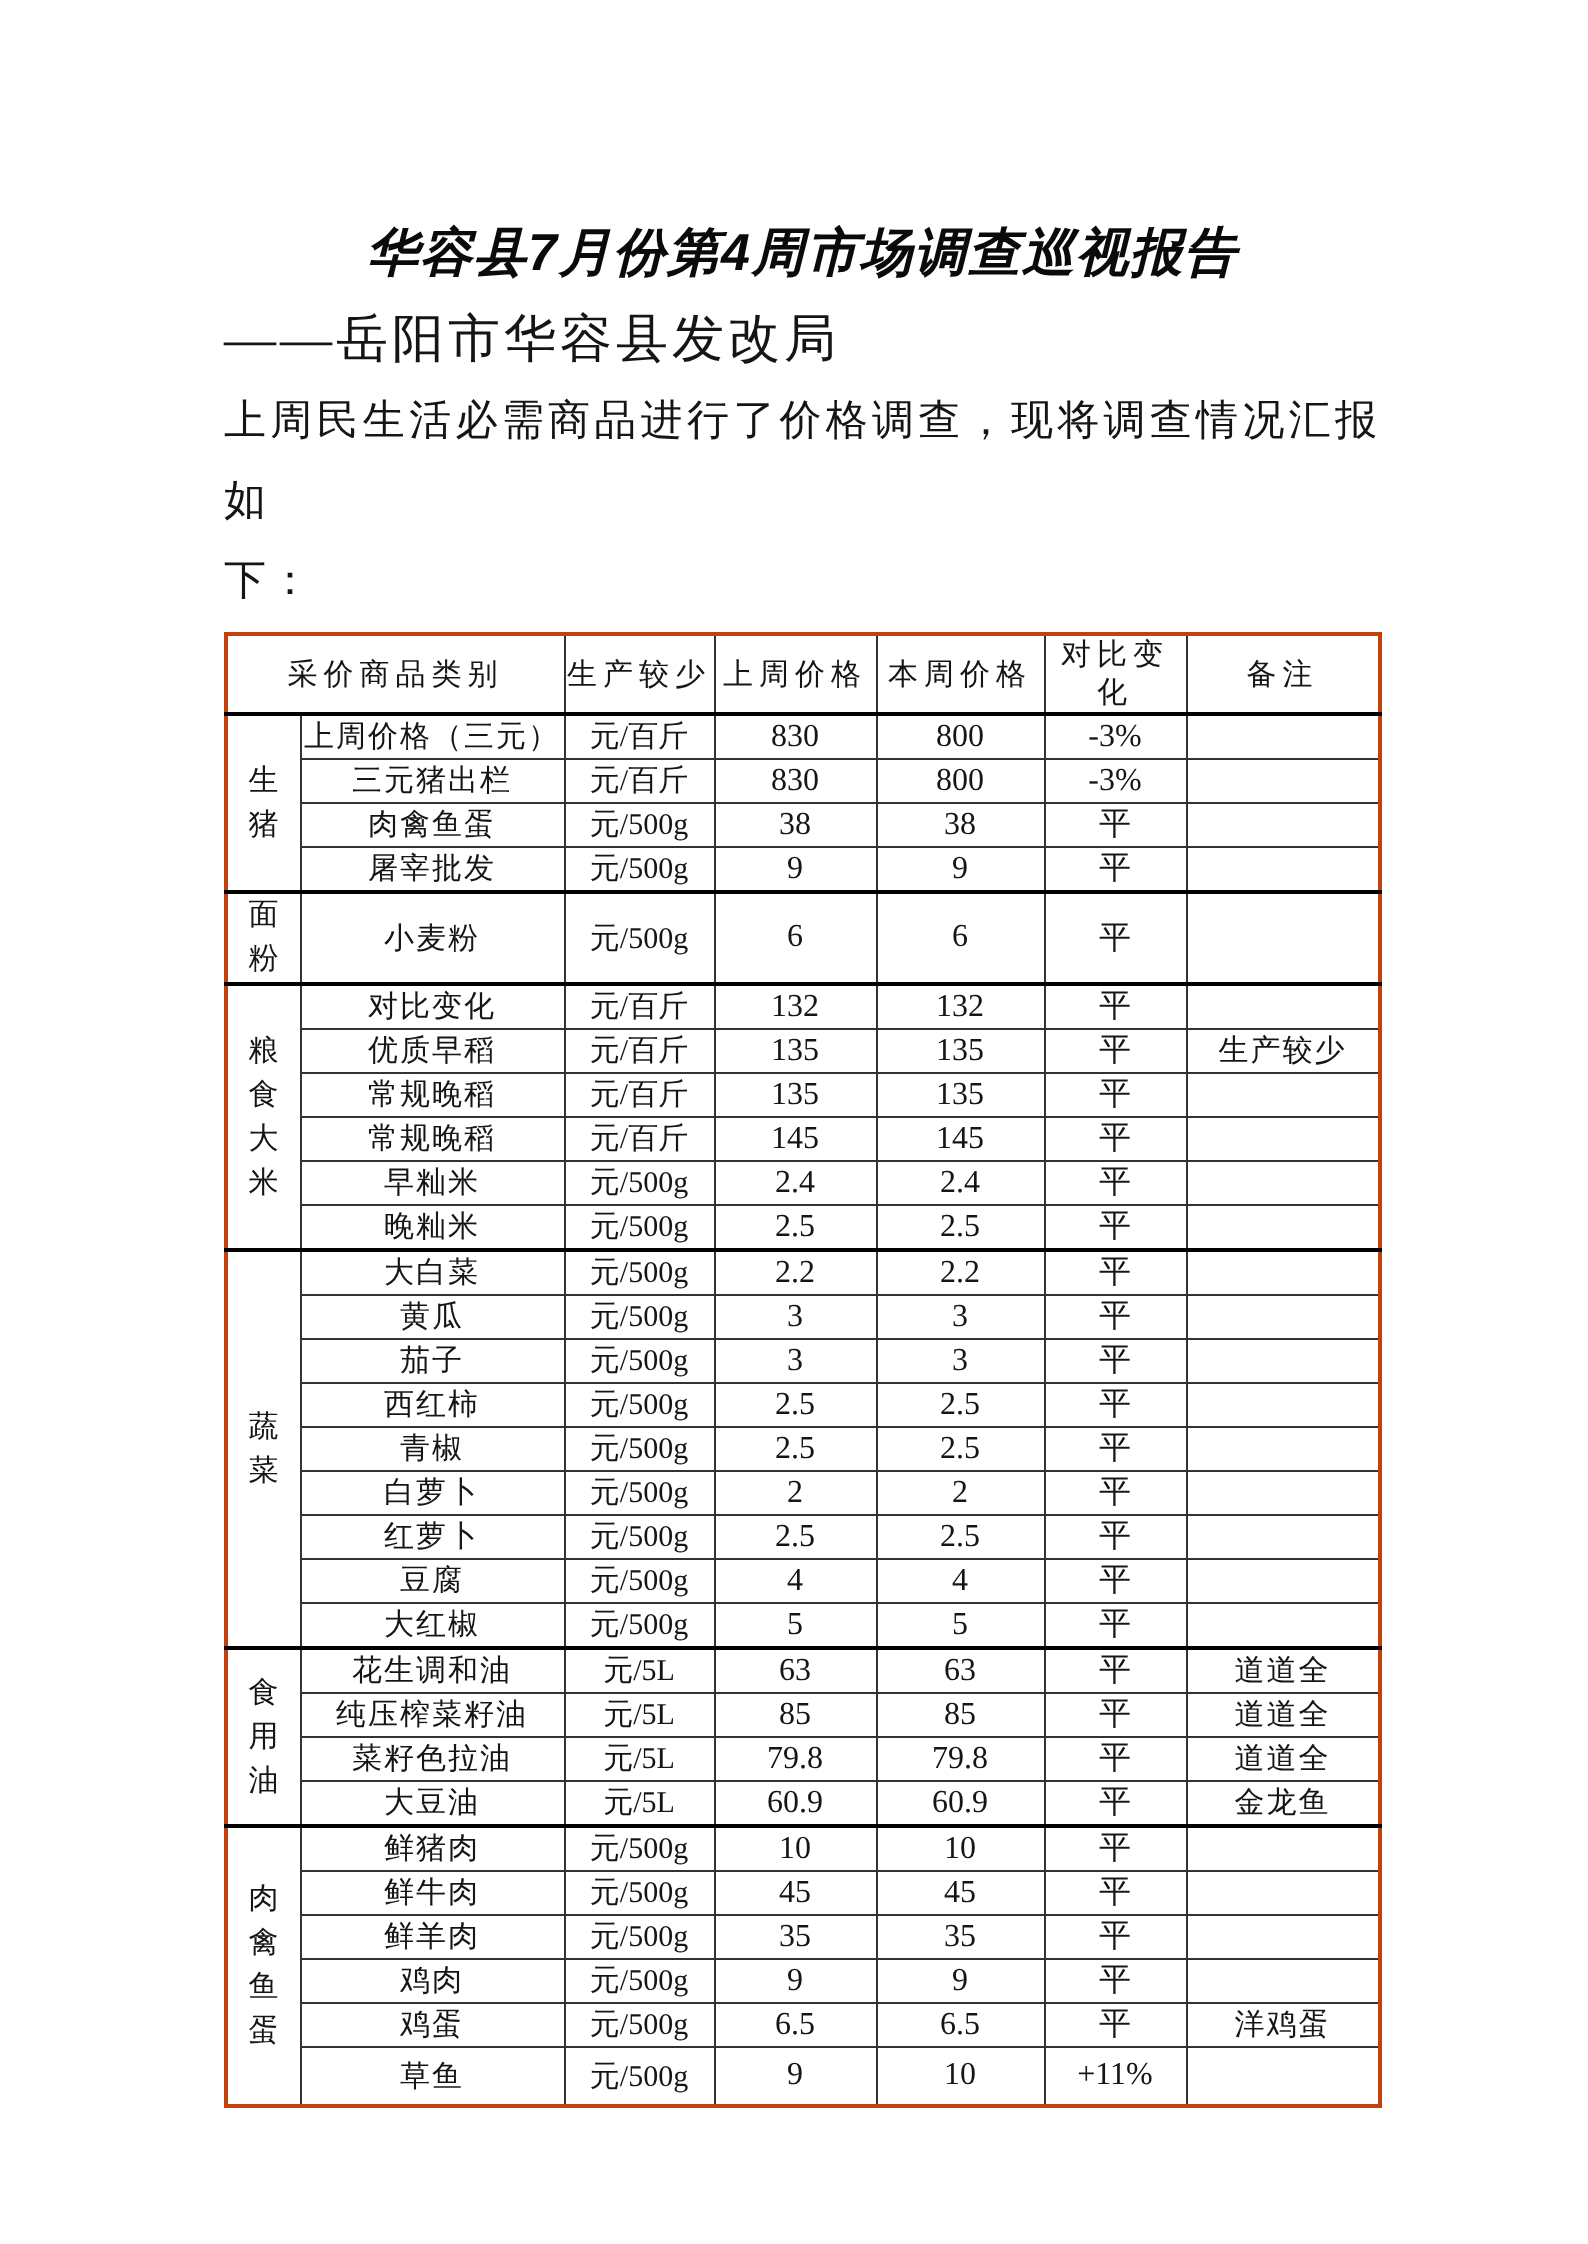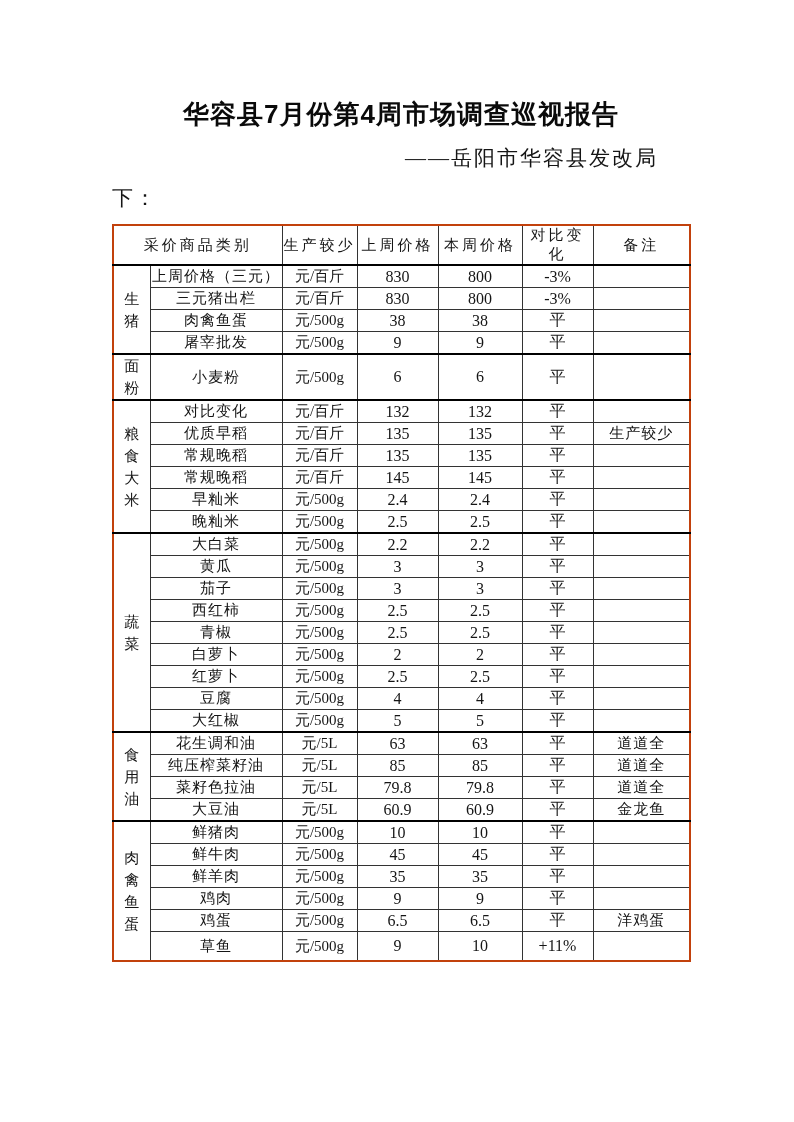--- a/index.html
+++ b/index.html
@@ -10,35 +10,35 @@
     overflow:hidden;
     font-family:"Liberation Serif","DejaVu Serif",serif;
     color:#151515;
   }
   .content {
     position:absolute;
     left:112px; top:96px;
     width:578px;
   }
   .doc-title {
-    margin:0;
+    margin:12px;
     font-family:"Liberation Sans","DejaVu Sans",sans-serif;
     font-weight:bold;
     font-size:26px;
     line-height:36px;
     text-align:center;
     letter-spacing:1px;
     color:#0a0a0a;
     white-space:nowrap;
+    font-style:italic;
   }
   .byline {
     margin-top:12px;
-    font-size:21px;
+    font-size:26px;
     line-height:28px;
-    text-align:right;
     padding-right:32px;
     letter-spacing:2px;
   }
   .para { margin-top:6px; font-size:21px; }
   .para .line {
     line-height:40px;
     letter-spacing:1.5px;
   }
   .line-spread { text-align:justify; text-align-last:justify; }
   .first-line { text-indent:42px; }
@@ -85,20 +85,21 @@
 <body>
 
 <div class="page">
   <div class="content">
 
     <h1 class="doc-title">华容县7月份第4周市场调查巡视报告</h1>
 
     <div class="byline">——岳阳市华容县发改局</div>
 
     <div class="para">
+      <div class="line line-spread">上周民生活必需商品进行了价格调查，现将调查情况汇报如</div>
       <div class="line last-line">下：</div>
     </div>
 
     <table class="price-table">
       <colgroup>
         <col style="width:37px">
         <col style="width:132px">
         <col style="width:75px">
         <col style="width:81px">
         <col style="width:84px">

